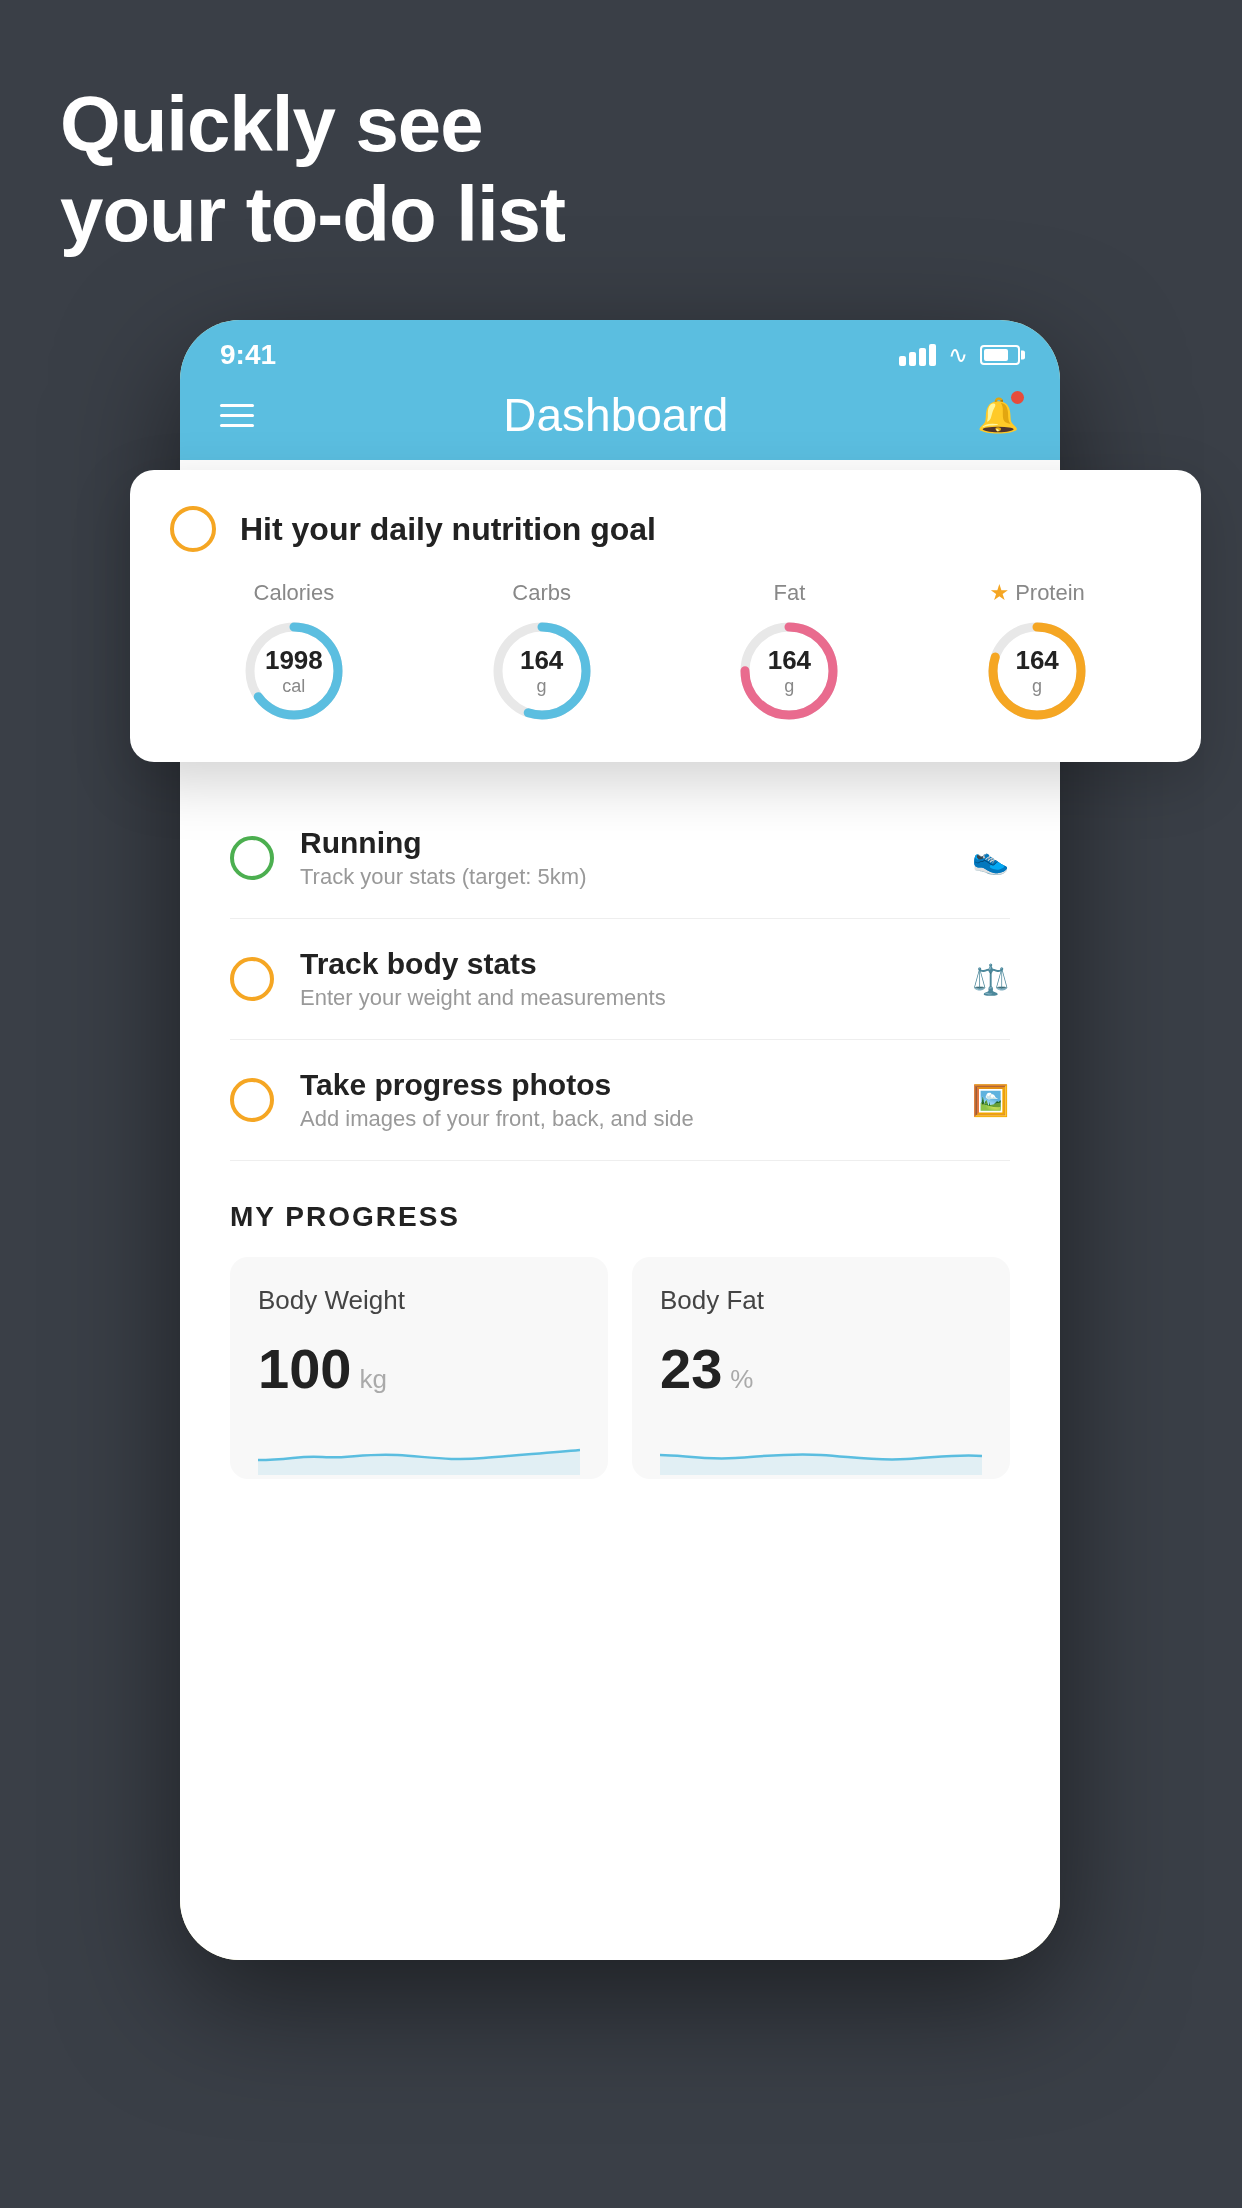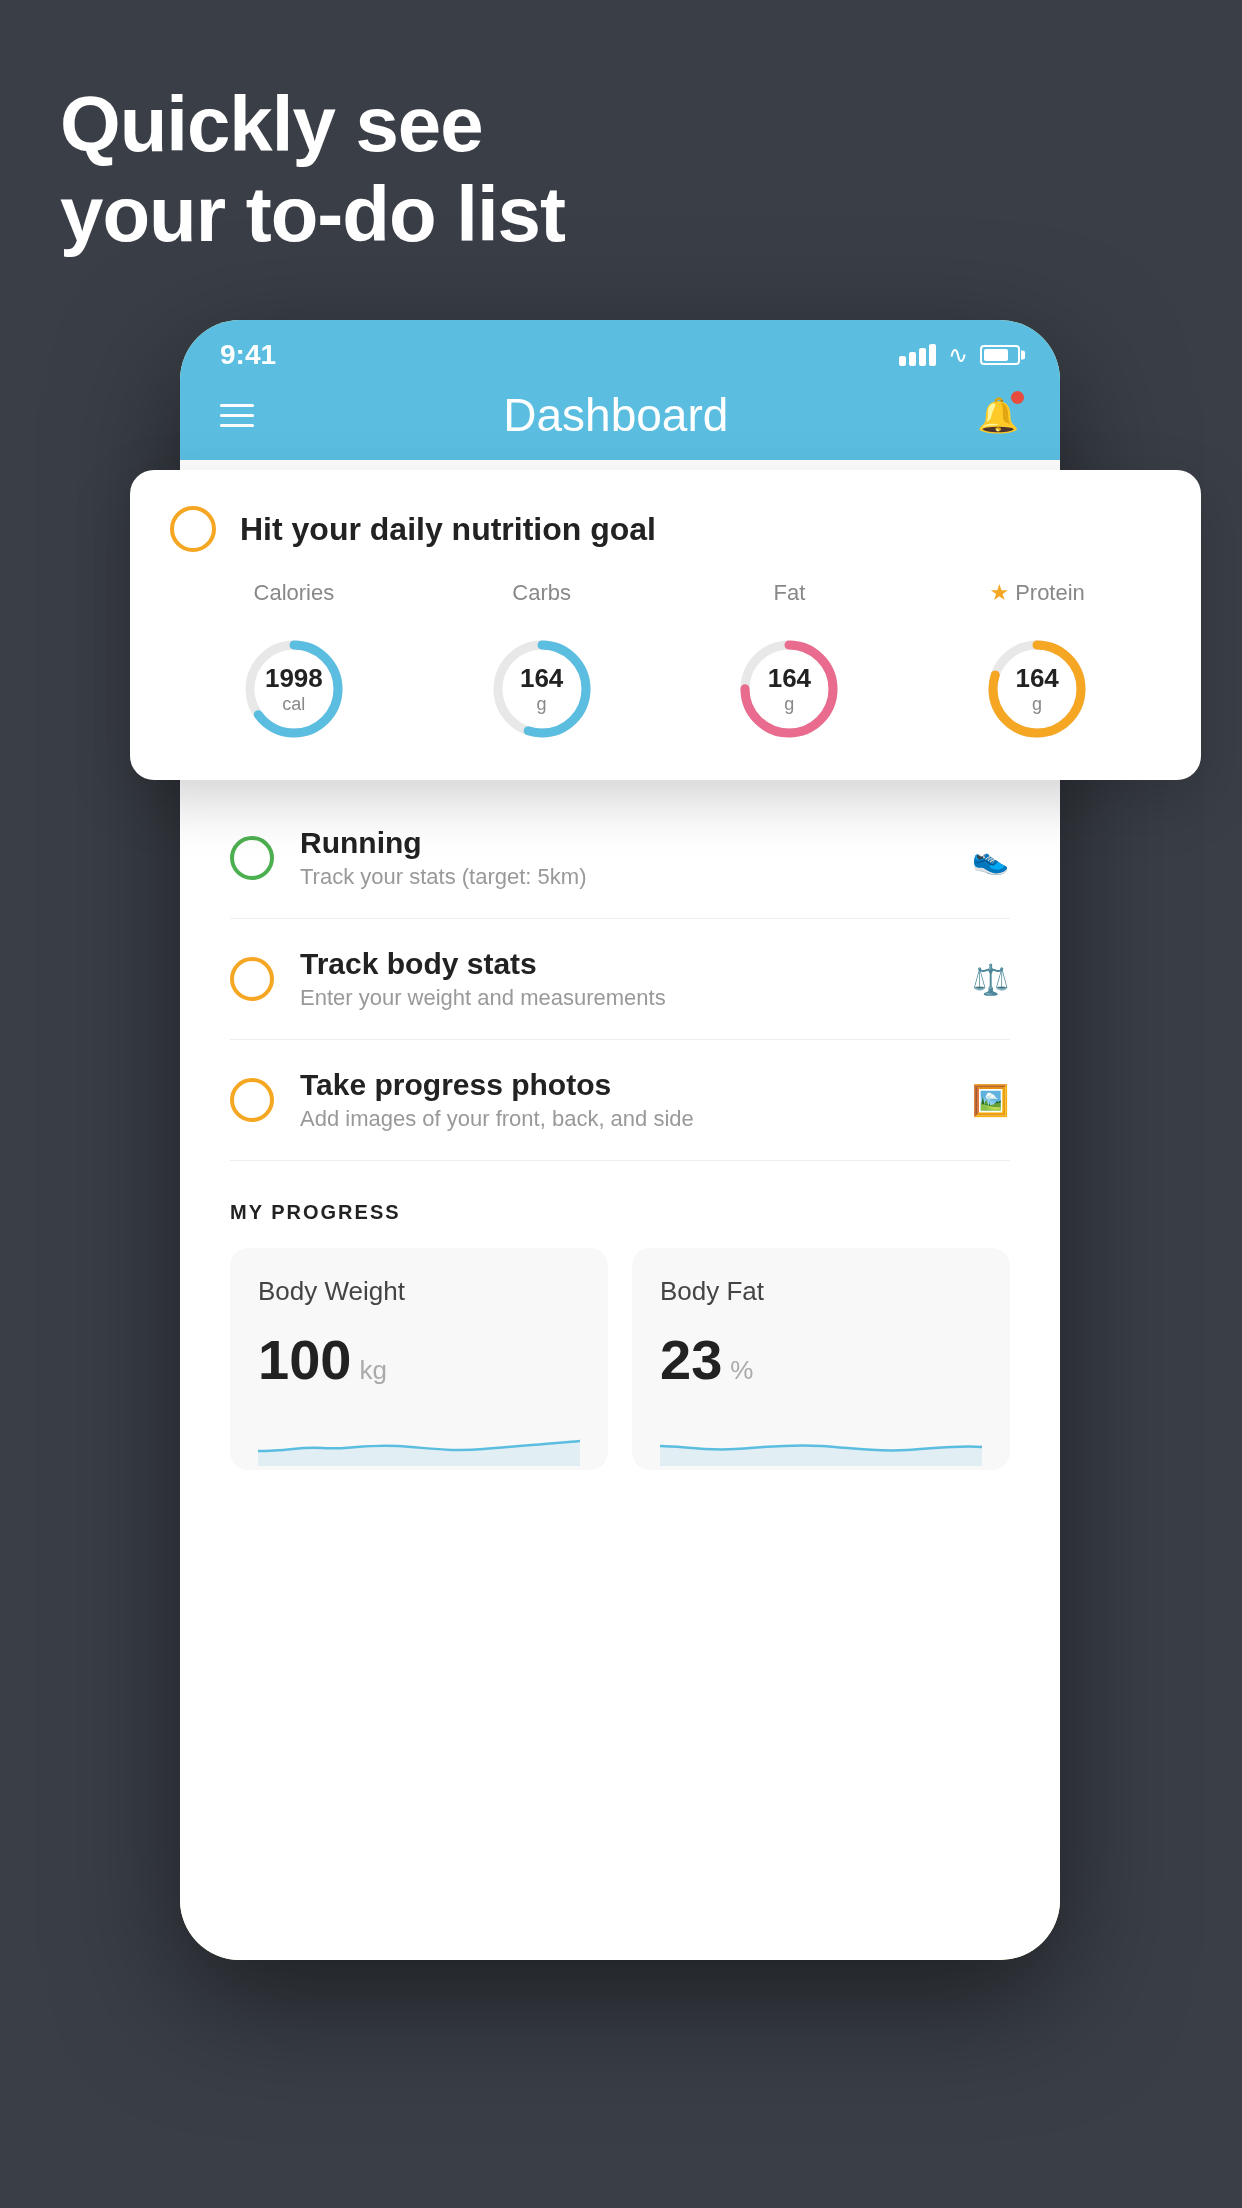--- a/index.html
+++ b/index.html
@@ -194,21 +194,21 @@
     }
     .nutrition-circles {
       display: flex;
       justify-content: space-around;
       align-items: flex-start;
     }
     .nutrition-item {
       display: flex;
       flex-direction: column;
       align-items: center;
-      gap: 28px;
+      gap: 10px;
     }
     .nutrition-label {
       font-size: 22px;
       color: #888;
     }
     .nutrition-label.starred {
       display: flex;
       align-items: center;
       gap: 6px;
     }
@@ -283,21 +283,21 @@
     .todo-icon {
       color: #bbb;
       font-size: 30px;
     }
 
     
     .progress-section {
       padding: 40px 50px 40px 50px;
     }
     .progress-header {
-      font-size: 20px;
+      font-size: 28px;
       font-weight: 800;
       color: #222;
       letter-spacing: 2px;
       margin-bottom: 24px;
     }
     .progress-cards {
       display: flex;
       gap: 24px;
     }
     .progress-card {

